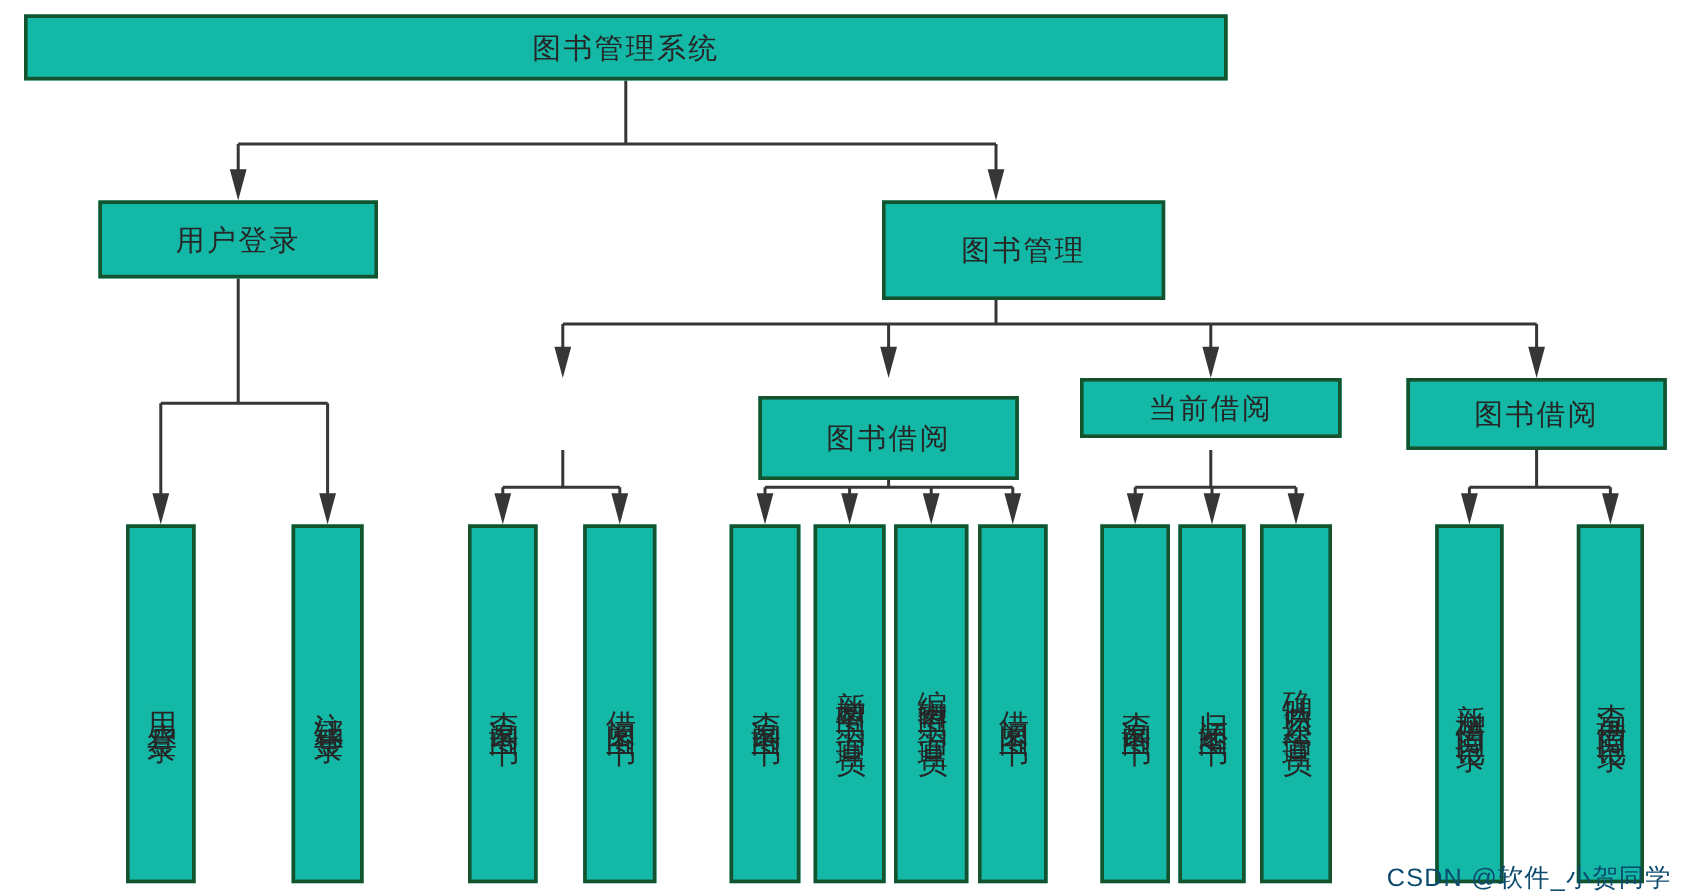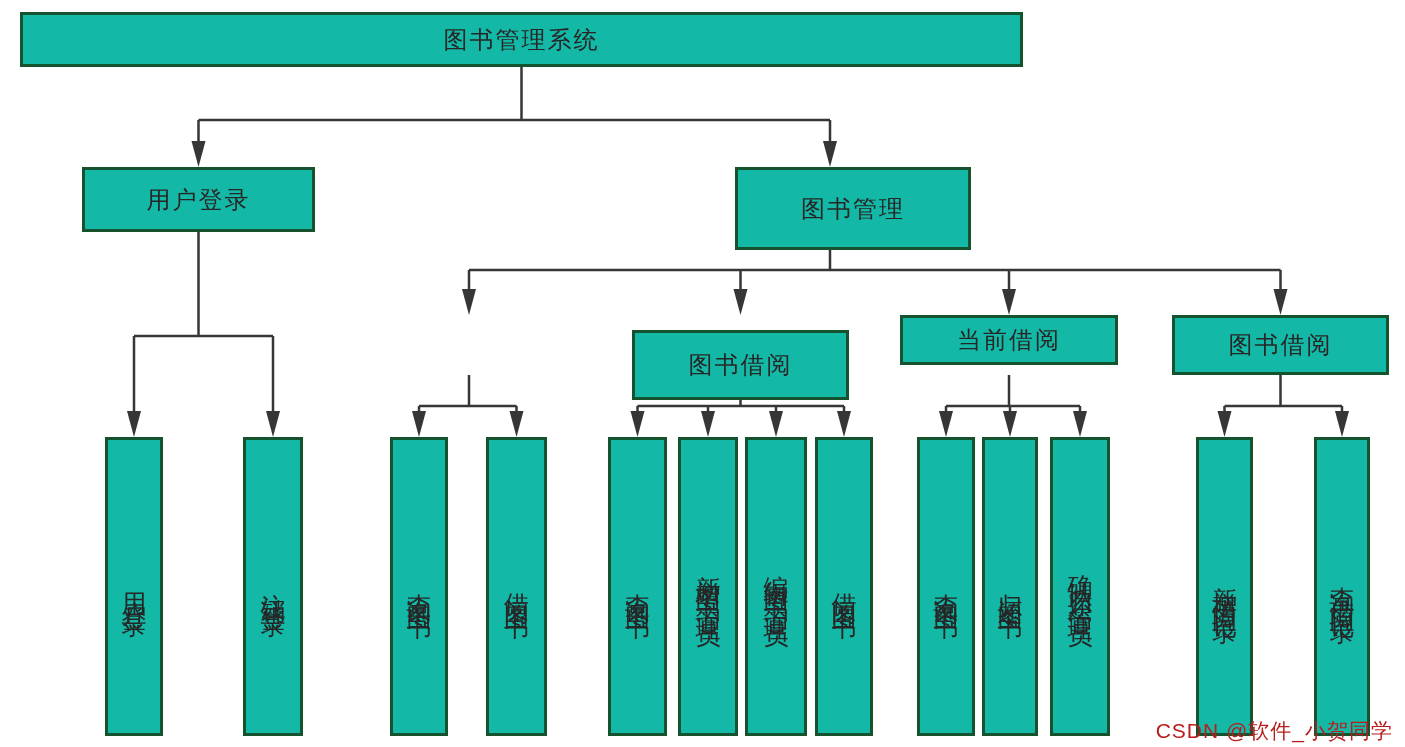--- a/index.html
+++ b/index.html
@@ -38,21 +38,21 @@
   #l-bb-add{left:678px;width:60px}
   #l-bb-edit{left:745px;width:62px}
   #l-bb-borrow{left:815px;width:58px}
   #l-cb-query{left:917px;width:58px}
   #l-cb-return{left:982px;width:56px}
   #l-cb-confirm{left:1050px;width:60px}
   #l-br-add{left:1196px;width:57px}
   #l-br-query{left:1314px;width:56px}
   #watermark{
     position:absolute;right:12px;bottom:2px;z-index:3;
-    font-size:21px;letter-spacing:1px;color:#b91c1c;
+    font-size:21px;letter-spacing:1px;color:#0c4a6e;
   }
 </style>
 </head>
 <body>
 
 <div id="diagram">
 
   <svg class="wires" width="1405" height="747" viewBox="0 0 1405 747" aria-hidden="true">
     <g stroke="#363636" stroke-width="2.5" fill="none">
       <path d="M521.5 67 V120 M198.5 120 H830 M198.5 120 V143 M830 120 V143"></path>

